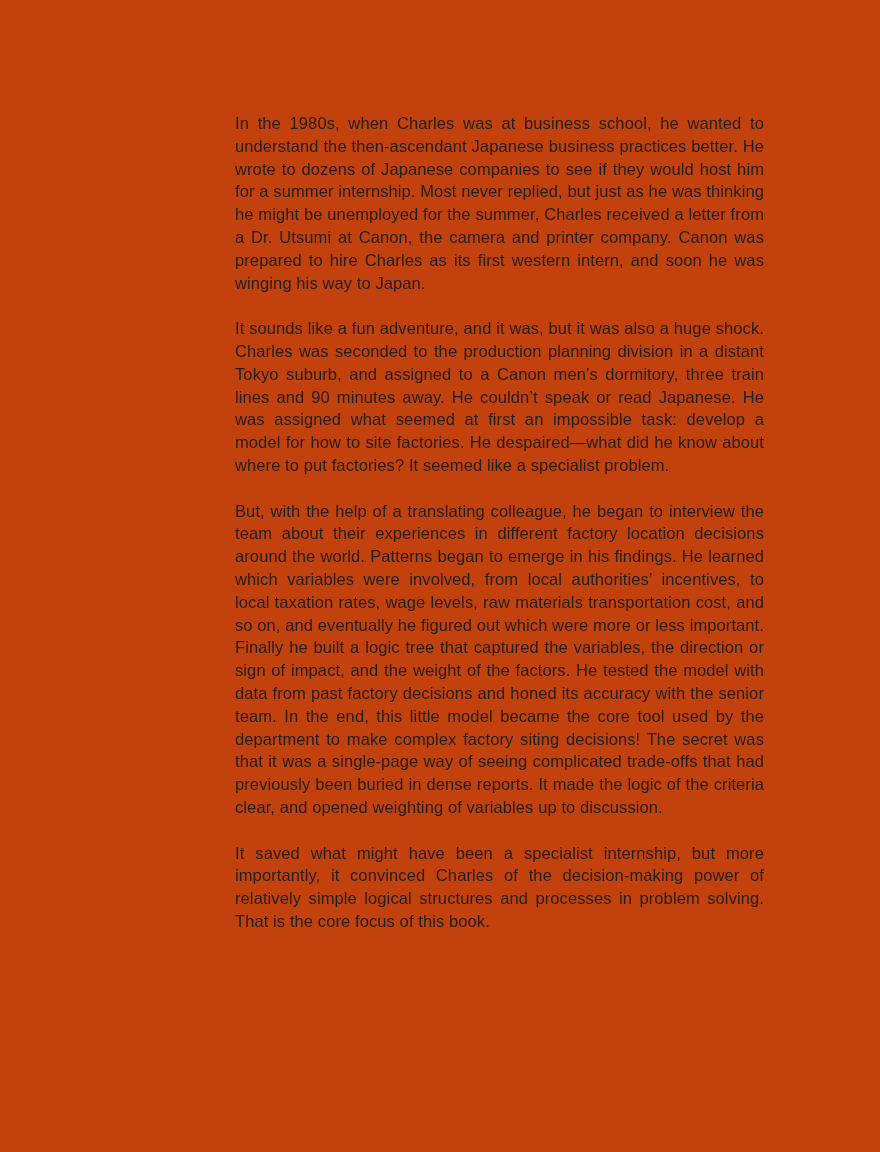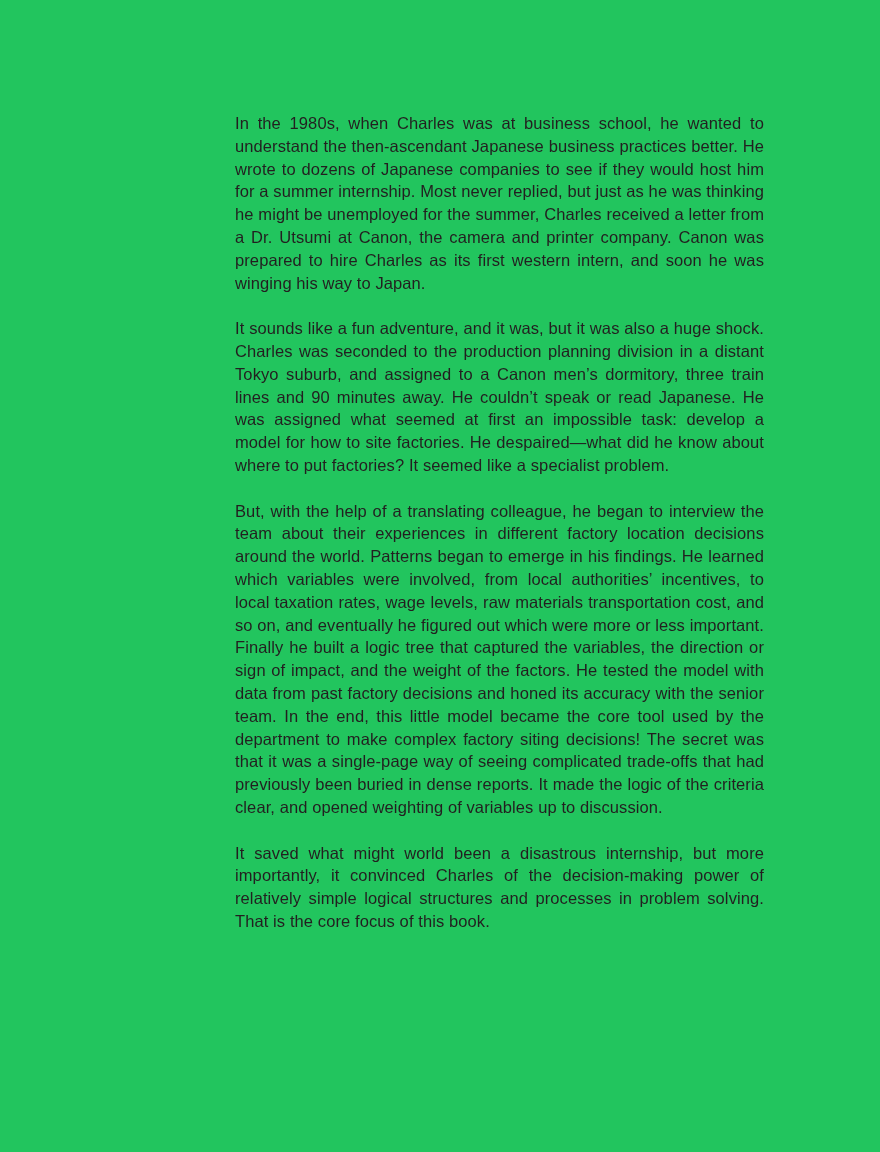--- a/index.html
+++ b/index.html
@@ -4,21 +4,21 @@
 <style>
   html, body {
     margin: 0;
     padding: 0;
     background: #ffffff;
   }
   .page {
     position: relative;
     width: 880px;
     height: 1152px;
-    background: #22c55e;
+    background: #c2410c;
     overflow: hidden;
     font-family: "Liberation Sans", sans-serif;
   }
   .text-block {
     position: absolute;
     left: 235px;
     top: 112px;
     width: 529px;
     color: #231f20;
     font-size: 16.5px;
@@ -35,15 +35,15 @@
   }
 </style>
 </head>
 <body>
 
 <div class="page">
   <div class="text-block">
     <p>In the 1980s, when Charles was at business school, he wanted to understand the then-ascendant Japanese business practices better. He wrote to dozens of Japanese companies to see if they would host him for a summer internship. Most never replied, but just as he was thinking he might be unemployed for the summer, Charles received a letter from a Dr. Utsumi at Canon, the camera and printer company. Canon was prepared to hire Charles as its first western intern, and soon he was winging his way to Japan.</p>
     <p>It sounds like a fun adventure, and it was, but it was also a huge shock. Charles was seconded to the production planning division in a distant Tokyo suburb, and assigned to a Canon men’s dormitory, three train lines and 90 minutes away. He couldn’t speak or read Japanese. He was assigned what seemed at first an impossible task: develop a model for how to site factories. He despaired—what did he know about where to put factories? It seemed like a specialist problem.</p>
     <p>But, with the help of a translating colleague, he began to interview the team about their experiences in different factory location decisions around the world. Patterns began to emerge in his findings. He learned which variables were involved, from local authorities’ incentives, to local taxation rates, wage levels, raw materials transportation cost, and so on, and eventually he figured out which were more or less important. Finally he built a logic tree that captured the variables, the direction or sign of impact, and the weight of the factors. He tested the model with data from past factory decisions and honed its accuracy with the senior team. In the end, this little model became the core tool used by the department to make complex factory siting decisions! The secret was that it was a single-page way of seeing complicated trade-offs that had previously been buried in dense reports. It made the logic of the criteria clear, and opened weighting of variables up to discussion.</p>
-    <p>It saved what might world been a disastrous internship, but more importantly, it convinced Charles of the decision-making power of relatively simple logical structures and processes in problem solving. That is the core focus of this book.</p>
+    <p>It saved what might have been a specialist internship, but more importantly, it convinced Charles of the decision-making power of relatively simple logical structures and processes in problem solving. That is the core focus of this book.</p>
   </div>
 </div>
 
 </body></html>

